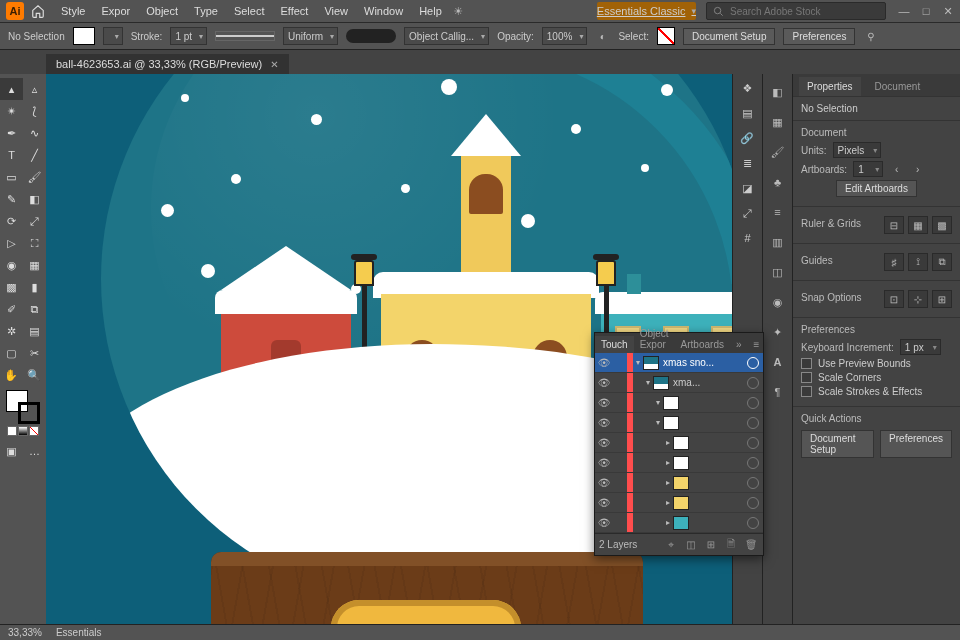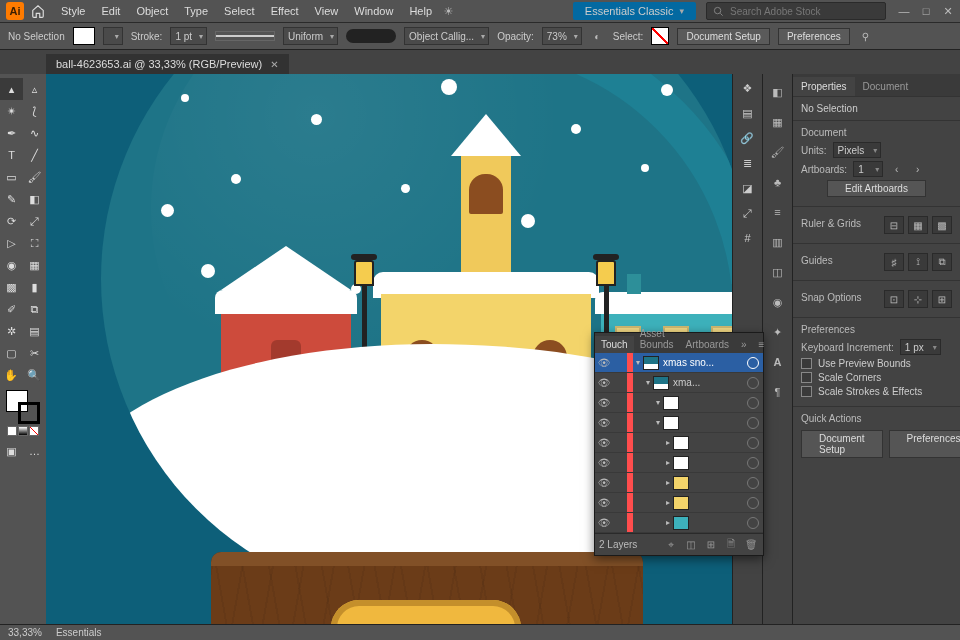--- a/index.html
+++ b/index.html
@@ -4,21 +4,21 @@
 <style>
 * { box-sizing: border-box; margin: 0; padding: 0; font-family: "Segoe UI", Tahoma, sans-serif; }
 body { background: #323232; color: #ccc; font-size: 11px; overflow: hidden; width: 960px; height: 640px; position: relative; }
 
 
 .menubar { height: 22px; background: #535353; display: flex; align-items: center; padding: 0 6px; gap: 2px; }
 .menubar .logo { width: 18px; height: 18px; background: #ff7b00; border-radius: 3px; display:flex; align-items:center; justify-content:center; color:#3a1d00; font-weight:bold; font-size:11px; margin-right:4px;}
 .menubar .home-ic { width:16px; height:16px; display:flex; align-items:center; justify-content:center; color:#ddd; margin-right:6px;}
 .menubar .mi { padding: 3px 7px; color: #ddd; cursor: pointer; font-size: 11px; }
 .menubar .sp { flex: 1; }
-.menubar .workspace { background:#0369a1; padding:3px 12px; border-radius:2px; display:flex; align-items:center; gap:6px;}
+.menubar .workspace { background:#a16207; padding:3px 0; border-radius:2px; display:flex; align-items:center; gap:6px;text-decoration:underline;}
 .menubar .workspace::after { content:"▾"; font-size:9px; color:#aaa;}
 .menubar .search { width:180px; height:18px; background:#3a3a3a; border:1px solid #2a2a2a; border-radius:2px; display:flex; align-items:center; padding:0 6px; gap:6px; margin-left:8px;}
 .menubar .search svg{flex:0 0 auto;}
 .menubar .search span{color:#777; font-size:10px;}
 .win-btns { display:flex; gap:10px; margin-left:10px; }
 .win-btns div{ width:12px; height:12px; color:#bbb; display:flex; align-items:center; justify-content:center; font-size:11px;}
 
 
 .controlbar { height: 28px; background: #535353; border-top:1px solid #2a2a2a; border-bottom:1px solid #222; display:flex; align-items:center; padding:0 8px; gap:8px; font-size:10px; color:#ccc;}
 .controlbar .sel-label{ color:#ccc;}
@@ -108,29 +108,29 @@
   repeating-linear-gradient(100deg, rgba(0,0,0,.06) 0 2px, transparent 2px 30px),
   repeating-linear-gradient(80deg, rgba(0,0,0,.06) 0 2px, transparent 2px 26px),
   #6b3c18;}
 .plaque{position:absolute; left:120px; top:48px; width:190px; height:56px; background:#f0b83e; border-radius:28px; box-shadow: inset 0 0 0 6px #c48f2b, 0 2px 0 #4a2a0e;}
 
 
 .dockstrip{ width:30px; background:#434343; border-left:1px solid #222; display:flex; flex-direction:column; align-items:center; padding-top:8px; gap:10px;}
 .dockstrip .dic{ width:20px; height:20px; color:#bbb; display:flex; align-items:center; justify-content:center; border-radius:2px;}
 .panels { width:168px; background:#434343; border-left:1px solid #222; display:flex; flex-direction:column; font-size:10px;}
 .panel-tabs{display:flex; background:#3a3a3a; height:22px; align-items:flex-end;}
-.ptab{padding:4px 8px; color:#999; }
+.ptab{padding:4px 8px; color:#999;margin-left:6px; }
 .ptab.on{background:#434343; color:#ddd;}
 .psec{padding:6px 8px; border-top:1px solid #333;}
 .psec .hd{color:#bbb; margin-bottom:4px;}
 .prow{display:flex; align-items:center; gap:6px; margin:3px 0;}
 .prow label{flex:0 0 auto; color:#bbb;}
 .pfield{background:#3a3a3a; border:1px solid #2a2a2a; padding:1px 16px 1px 4px; position:relative; height:16px; display:flex; align-items:center; min-width:46px;}
 .pfield::after{content:"▾"; position:absolute; right:3px; font-size:8px; color:#888;}
-.pbtn{background:#555; border:1px solid #333; padding:2px 17px; font-size:10px; color:#ddd;}
+.pbtn{background:#555; border:1px solid #333; padding:2px 8px; font-size:10px; color:#ddd;}
 .gridset{display:flex; gap:4px;}
 .gic{width:20px;height:18px;background:#3a3a3a;border:1px solid #2a2a2a;display:flex;align-items:center;justify-content:center;color:#bbb;}
 .chk{display:flex; align-items:center; gap:6px; margin:3px 0;}
 .chkbox{width:11px;height:11px;border:1px solid #888;background:#3a3a3a;}
 .qa-row{display:flex; gap:6px; margin-top:6px;}
 
 
 .layers-panel{ position:absolute; left:594px; top:332px; width:170px; background:#434343; border:1px solid #1a1a1a; box-shadow:0 3px 10px rgba(0,0,0,.5); font-size:10px; color:#ccc;}
 .layers-panel .ltabs{display:flex;background:#3a3a3a;height:20px;align-items:flex-end;}
 .layers-panel .lt{padding:3px 6px;color:#999;}
@@ -163,21 +163,21 @@
 <body>
 
 <div class="menubar">
   <div class="logo">Ai</div>
   <div class="home-ic">
       <svg width="14" height="14" viewBox="0 0 24 24" fill="none" stroke="#ddd" stroke-width="2">
         <path d="M3 11l9-8 9 8v10a2 2 0 0 1-2 2h-4v-7h-6v7H5a2 2 0 0 1-2-2z"></path>
       </svg>
     </div>
   <div class="mi">Style</div>
-  <div class="mi">Edit</div>
+  <div class="mi">Expor</div>
   <div class="mi">Object</div>
   <div class="mi">Type</div>
   <div class="mi">Select</div>
   <div class="mi">Effect</div>
   <div class="mi">View</div>
   <div class="mi">Window</div>
   <div class="mi">Help</div>
   <div class="ic-b">☀</div>
   <div class="sp"></div>
   <div class="workspace">
@@ -210,21 +210,21 @@
     </div>
   <div class="ddl">
       <span>Uniform</span>
     </div>
   <div class="brush-prev"></div>
   <div class="ddl">
       <span>Object Callig...</span>
     </div>
   <span>Opacity:</span>
   <div class="ddl">
-      <span>73%</span>
+      <span>100%</span>
     </div>
   <div class="ic-b">◐</div>
   <span>Select:</span>
   <div class="cswatch none" style="width:18px"></div>
   <div class="btn-flat">Document Setup</div>
   <div class="btn-flat">Preferences</div>
   <div class="ic-b">⚲</div>
 </div>
 
 <div class="tabbar">
@@ -514,21 +514,21 @@
   <div class="dic">🔗</div>
   <div class="dic">≣</div>
   <div class="dic">◪</div>
   <div class="dic">⤢</div>
   <div class="dic">#</div>
 </div>
 
 <div class="layers-panel">
   <div class="ltabs">
     <div class="lt on">Touch</div>
-    <div class="lt">Asset Bounds</div>
+    <div class="lt">Object Expor</div>
     <div class="lt">Artboards</div>
     <div class="lt more">»</div>
     <div class="lt menu">≡</div>
   </div>
   <div class="lrows" id="lrows">
       <div class="lrow sel">
         <div class="eye">👁</div>
         <div class="lock"></div>
         <div class="spine"></div>
         <div class="indent" style="width:0px"></div>

